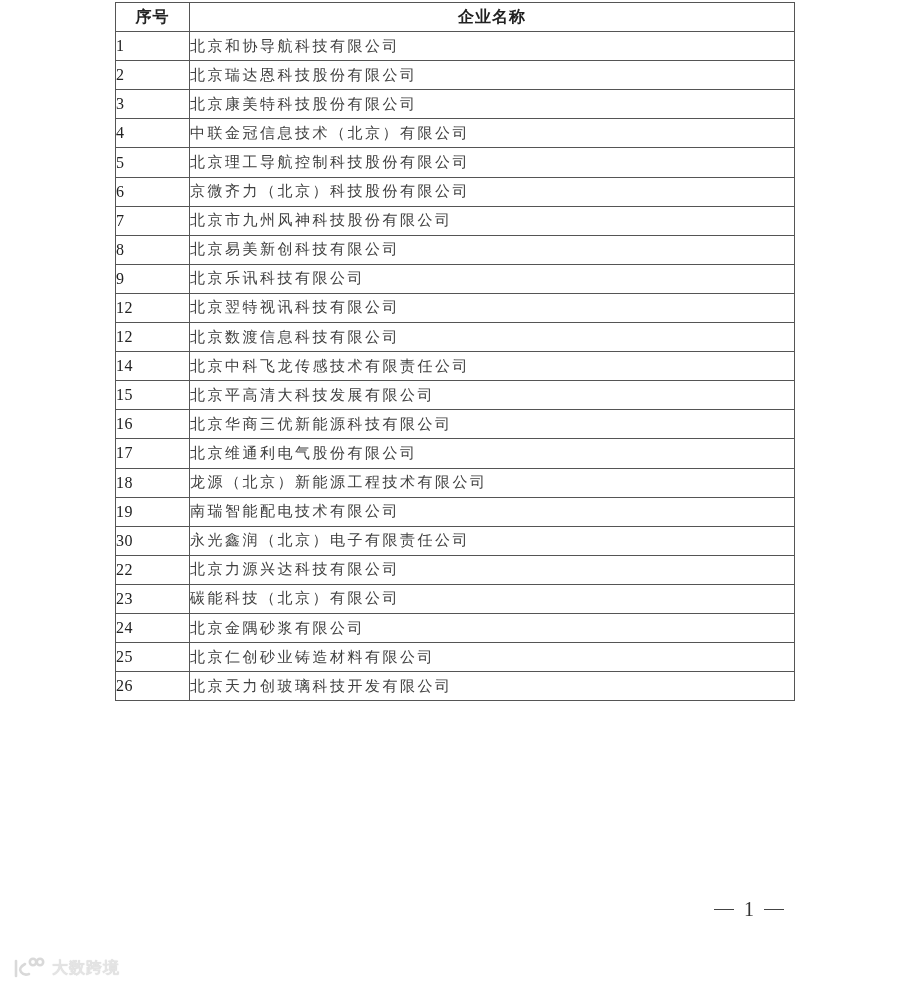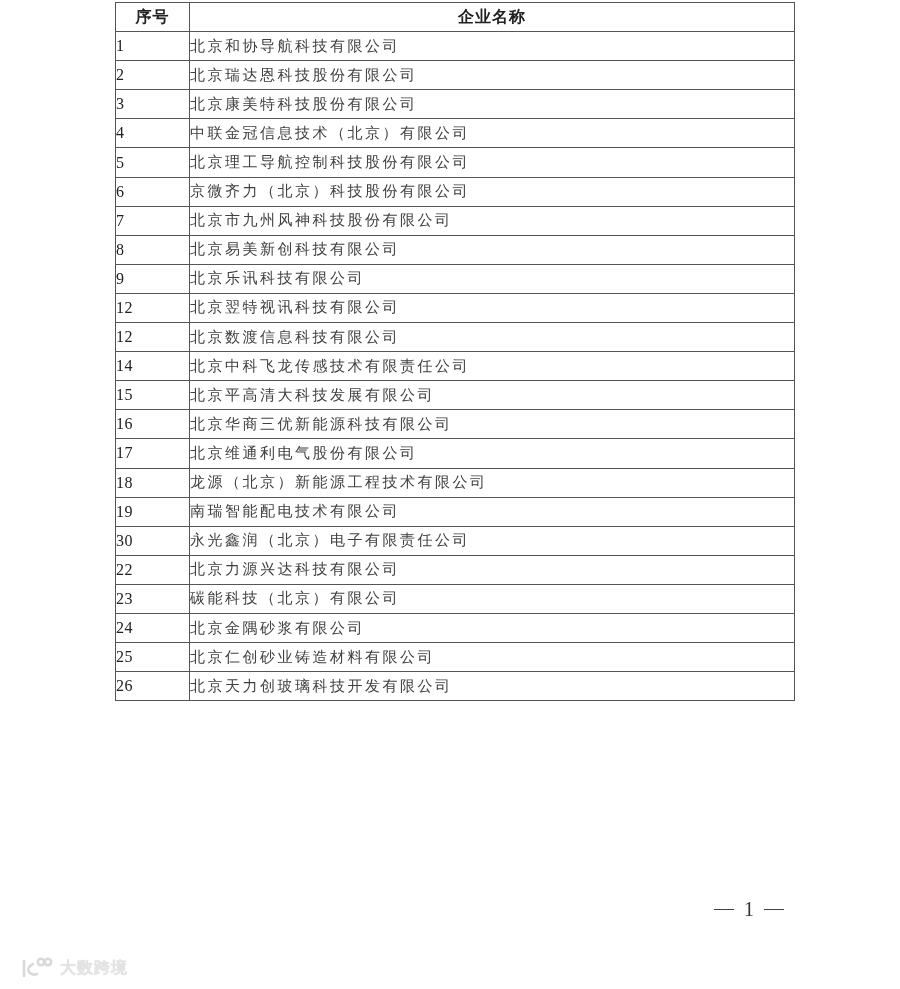--- a/index.html
+++ b/index.html
@@ -63,21 +63,21 @@
       gap: 10px;
     }
     .page-number .dash {
       display: inline-block;
       width: 20px;
       height: 1px;
       background: #444444;
     }
     .watermark {
       position: absolute;
-      left: 20px;
+      left: 12px;
       top: 957px;
       display: flex;
       align-items: center;
       gap: 6px;
       color: #e4e4e4;
       font-family: "DejaVu Sans", "Liberation Sans", sans-serif;
       font-size: 16px;
       font-weight: bold;
       text-shadow: 0 0 1px #cfcfcf;
       letter-spacing: 1px;

